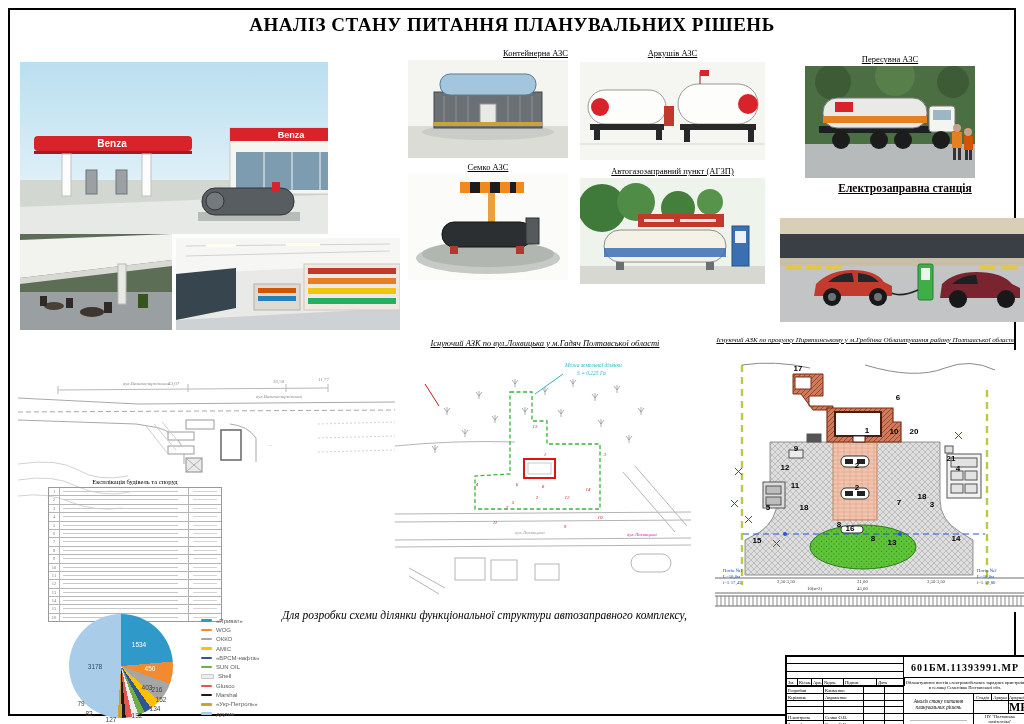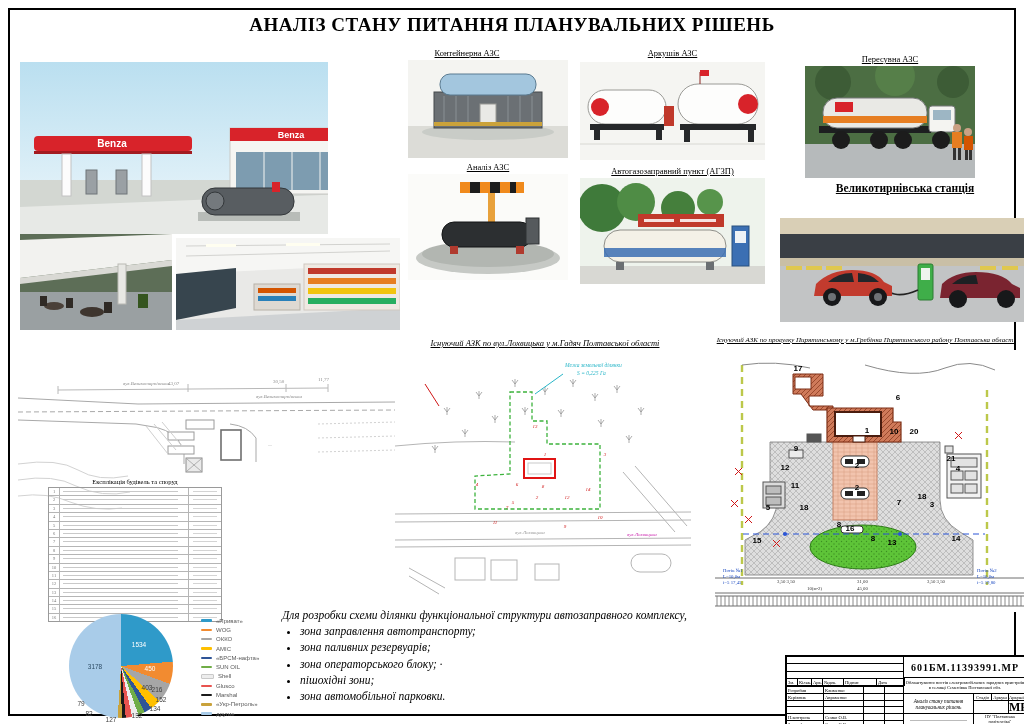--- a/index.html
+++ b/index.html
@@ -139,42 +139,42 @@
         <rect x="132" y="40" width="88" height="6" fill="#e67e22"></rect>
         <rect x="132" y="50" width="88" height="6" fill="#f1c40f"></rect>
         <rect x="132" y="60" width="88" height="6" fill="#27ae60"></rect>
         <rect x="78" y="46" width="46" height="26" fill="#ded9d2" stroke="#b8b2a8"></rect>
         <rect x="82" y="50" width="38" height="5" fill="#d35400"></rect>
         <rect x="82" y="58" width="38" height="5" fill="#2980b9"></rect>
       </g>
     </svg>
   </div>
 
-  <div class="cap" style="left:377px;top:38px;width:160px;">Контейнерна АЗС</div>
+  <div class="cap" style="left:398px;top:38px;width:160px;text-align:right;">Контейнерна АЗС</div>
   <div class="photo" style="left:398px;top:50px;width:160px;height:98px;">
     <svg width="160" height="98" viewBox="0 0 160 98">
       <rect width="160" height="98" fill="#f4f4f1"></rect>
       <rect y="66" width="160" height="32" fill="#dcdcd7"></rect>
       <ellipse cx="80" cy="72" rx="66" ry="8" fill="#c9ccc7"></ellipse>
       <rect x="26" y="32" width="108" height="36" fill="#6b7074" stroke="#45494c"></rect>
       <g stroke="#8a9094">
             <line x1="36" y1="36" x2="36" y2="64"></line>
             <line x1="48" y1="36" x2="48" y2="64"></line>
       <line x1="60" y1="36" x2="60" y2="64"></line>
             <line x1="100" y1="36" x2="100" y2="64"></line>
       <line x1="112" y1="36" x2="112" y2="64"></line>
             <line x1="124" y1="36" x2="124" y2="64"></line>
           </g>
       <rect x="32" y="14" width="96" height="21" rx="10" fill="#a3c6de" stroke="#5a7b91"></rect>
       <rect x="72" y="44" width="16" height="20" fill="#e9e9e6" stroke="#9a9a96"></rect>
       <rect x="26" y="62" width="108" height="4" fill="#caa23a"></rect>
     </svg>
   </div>
 
-  <div class="cap" style="left:398px;top:152px;width:160px;">Аналіз АЗС</div>
+  <div class="cap" style="left:398px;top:152px;width:160px;">Семко АЗС</div>
   <div class="photo" style="left:398px;top:164px;width:160px;height:106px;">
     <svg width="160" height="106" viewBox="0 0 160 106">
       <rect width="160" height="106" fill="#fbfbf9"></rect>
       <ellipse cx="80" cy="84" rx="72" ry="16" fill="#c6c9c5"></ellipse>
       <ellipse cx="80" cy="80" rx="66" ry="13" fill="#b2b6b1"></ellipse>
       <g>
         <rect x="52" y="8" width="64" height="11" fill="#1d1d1d"></rect>
         <rect x="52" y="8" width="10" height="11" fill="#f08a1d"></rect>
             <rect x="72" y="8" width="10" height="11" fill="#f08a1d"></rect>
         <rect x="92" y="8" width="10" height="11" fill="#f08a1d"></rect>
@@ -262,21 +262,21 @@
         <rect x="148" y="82" width="3" height="12" fill="#333"></rect>
             <rect x="153" y="82" width="3" height="12" fill="#333"></rect>
         <circle cx="163" cy="66" r="4" fill="#caa184"></circle>
             <rect x="159" y="70" width="9" height="14" fill="#d35400"></rect>
         <rect x="160" y="84" width="3" height="10" fill="#333"></rect>
             <rect x="164" y="84" width="3" height="10" fill="#333"></rect>
       </g>
     </svg>
   </div>
 
-  <div class="cap cap-big" style="left:775px;top:172px;width:240px;">Великотирнівська станція</div>
+  <div class="cap cap-big" style="left:775px;top:172px;width:240px;">Електрозаправна станція</div>
   <div class="photo" style="left:770px;top:208px;width:245px;height:104px;">
     <svg width="245" height="104" viewBox="0 0 245 104">
       <rect width="245" height="104" fill="#d9cfb6"></rect>
       <rect y="16" width="245" height="24" fill="#3a3f45"></rect>
       <rect y="40" width="245" height="8" fill="#c9bfa6"></rect>
       <rect y="48" width="245" height="56" fill="#c2c4c5"></rect>
       <g fill="#e0c84e">
             <rect x="6" y="48" width="16" height="4"></rect>
             <rect x="26" y="48" width="16" height="4"></rect>
       <rect x="46" y="48" width="16" height="4"></rect>
@@ -300,21 +300,21 @@
       <g>
         <path d="M160,80 L162,66 Q174,54 196,54 Q222,54 232,66 L240,70 L240,80 Z" fill="#7a2430"></path>
         <path d="M172,66 Q182,57 196,57 L198,66 Z" fill="#1d2023"></path>
         <circle cx="178" cy="81" r="9" fill="#17181a"></circle>
             <circle cx="226" cy="81" r="9" fill="#17181a"></circle>
       </g>
     </svg>
   </div>
 
   <div class="plan-cap" style="left:390px;top:328px;width:290px;">Існуючий АЗК по вул.Лохвицька у м.Гадяч Полтавської області</div>
-  <div class="plan-cap" style="left:700px;top:326px;width:312px;font-size:7px;">Існуючий АЗК по провулку Пирятинському у м.Гребінка Пирятинського району  Полтавська області</div>
+  <div class="plan-cap" style="left:700px;top:326px;width:312px;font-size:7px;">Існуючий АЗК по провулку Пирятинському у м.Гребінка Облаштування району  Полтавської області</div>
 
   <div class="photo" style="left:8px;top:344px;width:378px;height:258px;">
     <svg width="378" height="258" viewBox="0 0 378 258" font-family="Liberation Serif, serif">
       <rect width="378" height="258" fill="#fff"></rect>
       <g stroke="#a9a9a9" fill="none">
         <path d="M0,44 L120,50 L378,48"></path>
         <path d="M0,66 L118,70 L130,72 Q150,74 160,86 L166,96"></path>
         <path d="M212,70 Q230,72 238,84"></path>
         <path d="M238,84 L238,108 M166,96 L166,110"></path>
         <path d="M0,58 L378,56" stroke-dasharray="5 3"></path>
@@ -628,27 +628,20 @@
           <span class="plan-num" style="left: 135px; top: 178px;">16</span>
           <span class="plan-num" style="left: 158px; top: 188px;">8</span>
           <span class="plan-num" style="left: 177px; top: 192px;">13</span>
           <span class="plan-num" style="left: 42px; top: 190px;">15</span>
           <span class="plan-num" style="left: 241px; top: 188px;">14</span>
         </div>
   </div>
 
   <div class="notes">
     <div>Для розробки схеми ділянки функціональної структури автозаправного комплексу,</div>
-    <ul>
-          <li>зона заправлення автотранспорту;</li>
-          <li>зона паливних резервуарів;</li>
-          <li>зона операторського блоку; ·</li>
-          <li>пішохідні зони;</li>
-          <li>зона автомобільної парковки.</li>
-        </ul>
   </div>
 
   <div class="pie-area">
     <div class="pie" id="pie" style="background: conic-gradient(rgb(47, 154, 201) 0deg, rgb(47, 154, 201) 85.1303deg, rgb(242, 139, 48) 85.1303deg, rgb(242, 139, 48) 110.103deg, rgb(166, 166, 166) 110.103deg, rgb(166, 166, 166) 132.468deg, rgb(255, 192, 0) 132.468deg, rgb(255, 192, 0) 144.455deg, rgb(47, 85, 151) 144.455deg, rgb(47, 85, 151) 152.89deg, rgb(112, 173, 71) 152.89deg, rgb(112, 173, 71) 160.327deg, rgb(237, 237, 237) 160.327deg, rgb(237, 237, 237) 167.652deg, rgb(232, 83, 79) 167.652deg, rgb(232, 83, 79) 174.7deg, rgb(26, 26, 26) 174.7deg, rgb(26, 26, 26) 179.251deg, rgb(201, 162, 59) 179.251deg, rgb(201, 162, 59) 183.635deg, rgb(169, 204, 233) 183.635deg, rgb(169, 204, 233) 360deg);"></div>
     <div id="pieLabels">
           <span class="pie-label" style="left: 96px; top: 34px; color: rgb(255, 255, 255);">1534</span>
           <span class="pie-label" style="left: 107px; top: 58px; color: rgb(255, 255, 255);">450</span>
           <span class="pie-label" style="left: 104px; top: 77px; color: rgb(58, 58, 58);">403</span>
           <span class="pie-label" style="left: 114px; top: 79px; color: rgb(64, 64, 64);">216</span>
           <span class="pie-label" style="left: 118px; top: 89px; color: rgb(64, 64, 64);">152</span>

